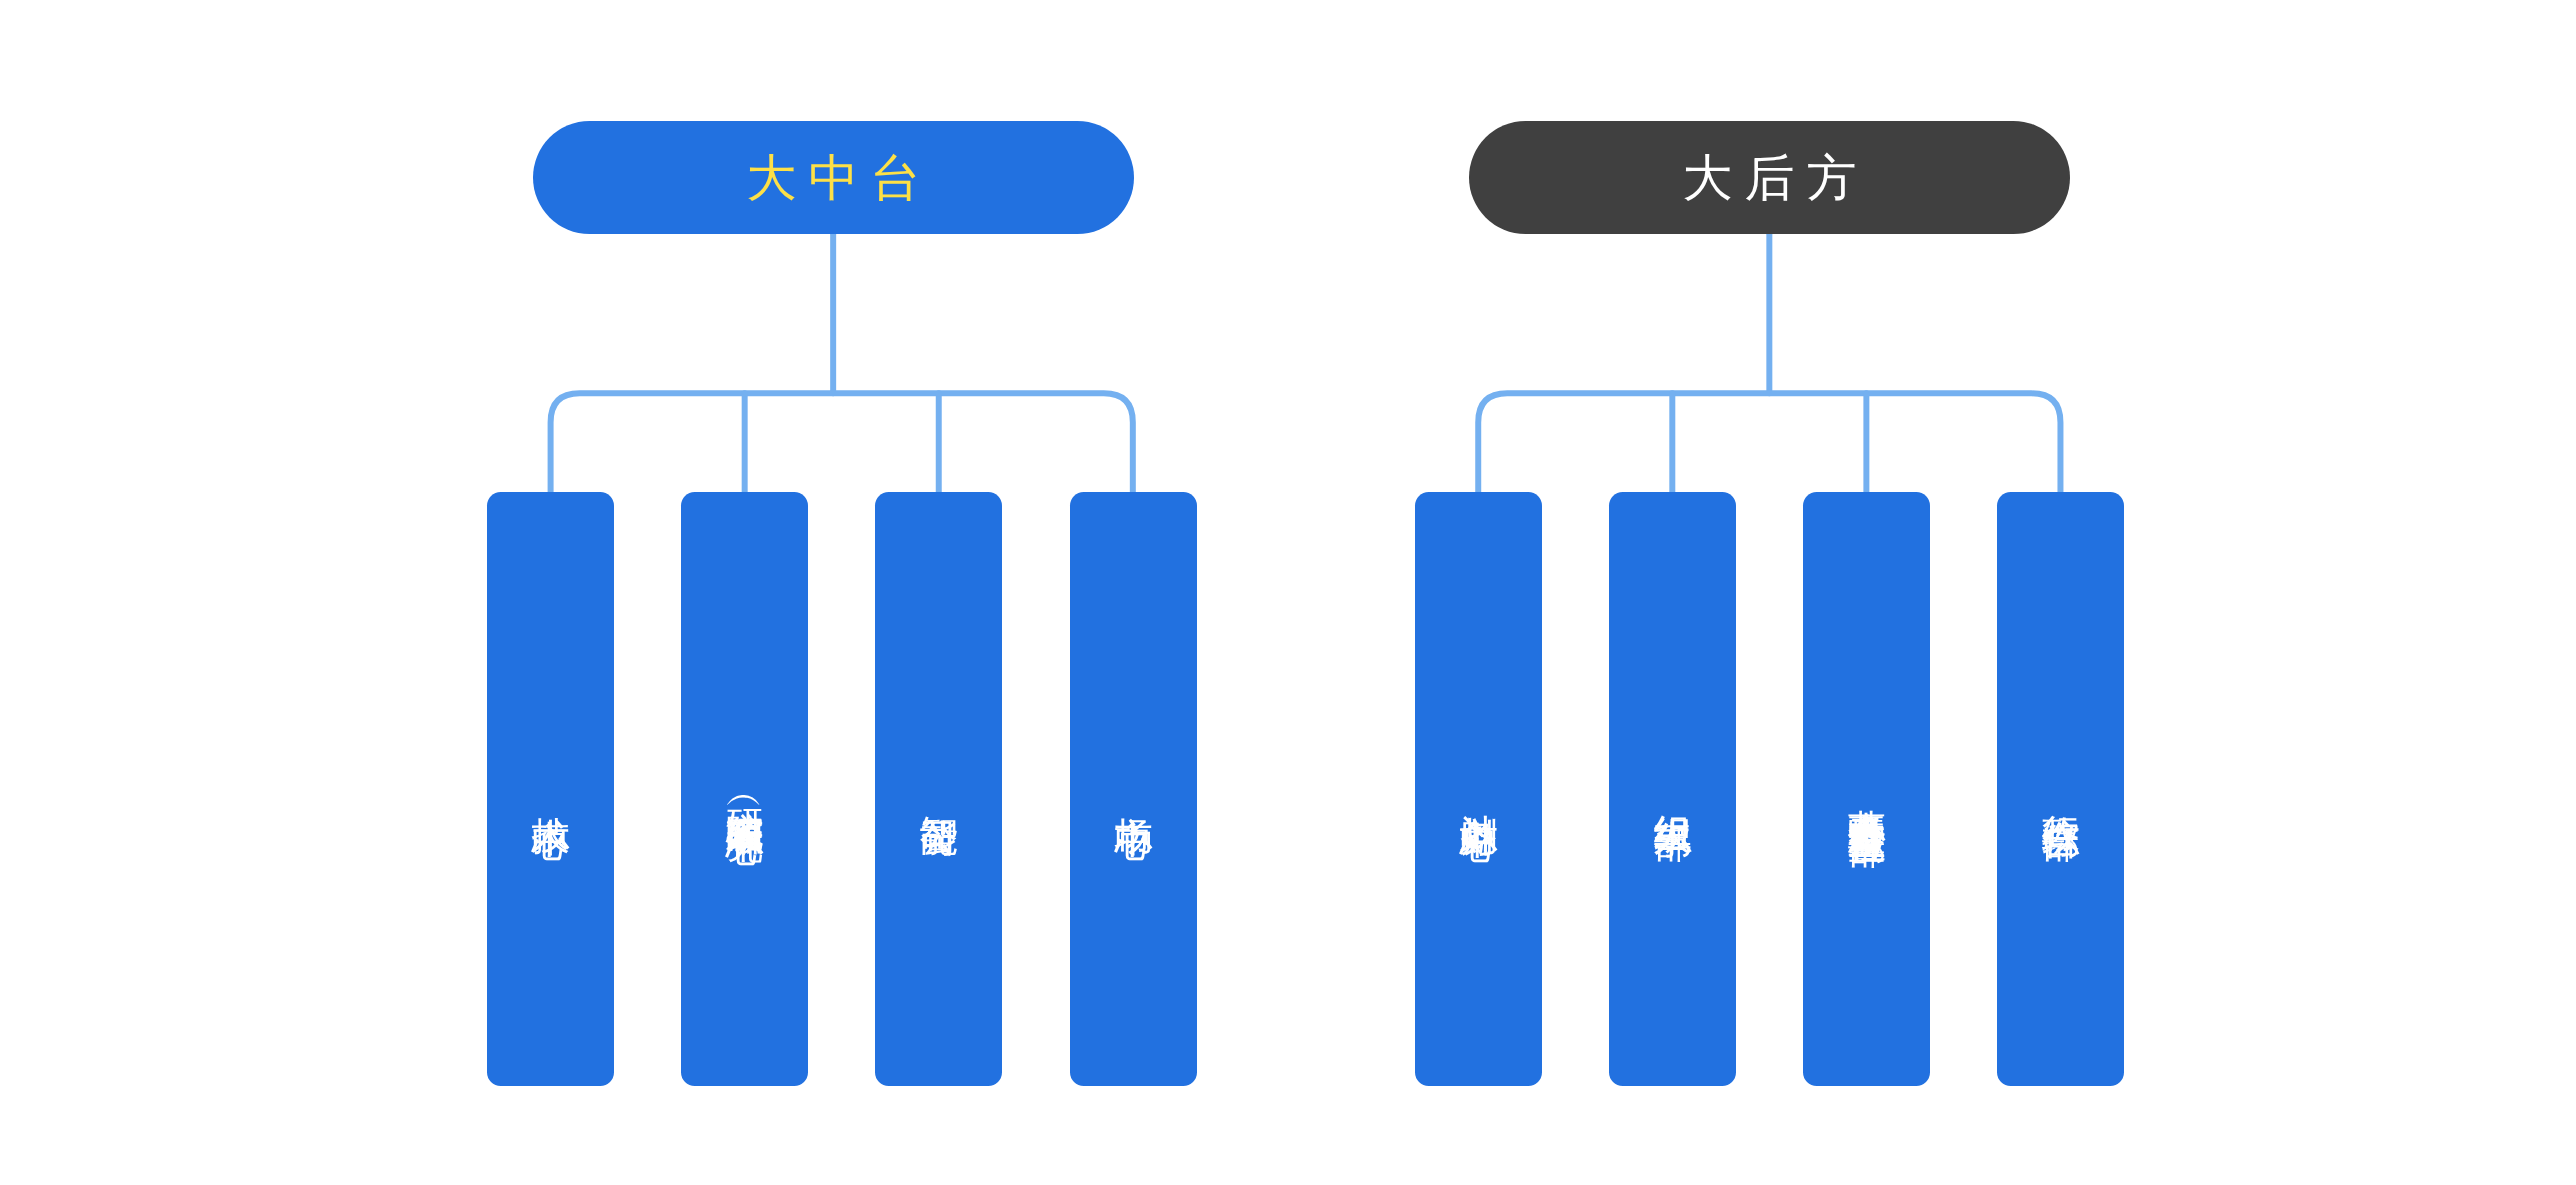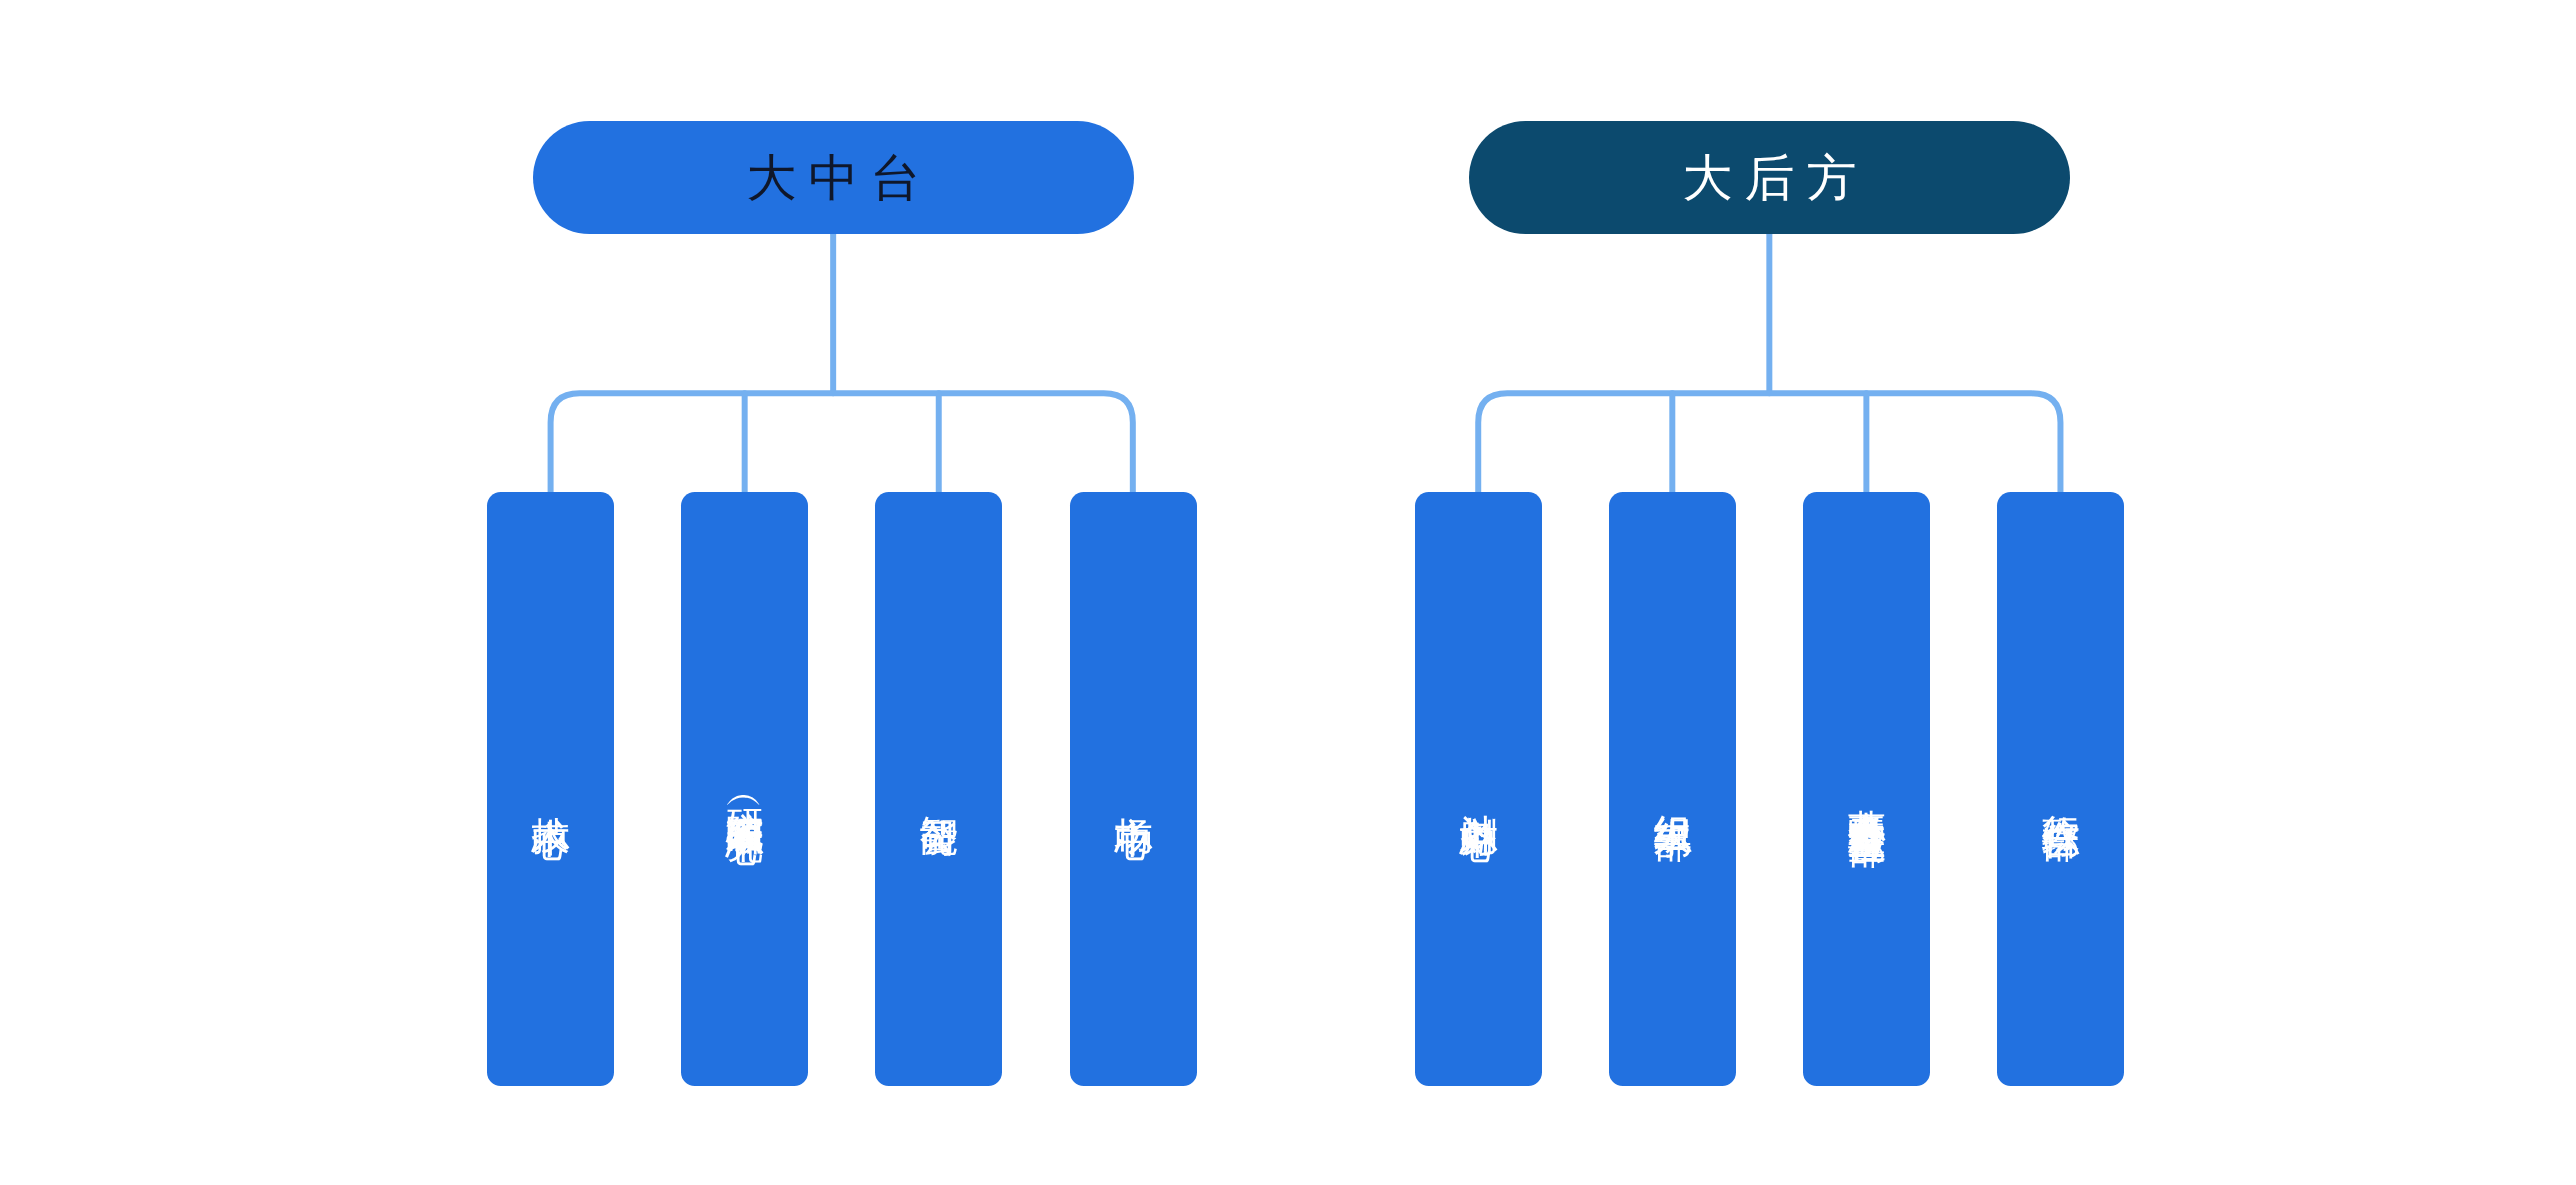--- a/index.html
+++ b/index.html
@@ -87,35 +87,35 @@
       <path d="M 871 460 L 871 575" fill="none" stroke="#74b0f0" stroke-width="7" stroke-linecap="round" stroke-linejoin="round"></path>
       <path d="M 1098 460 L 1098 575" fill="none" stroke="#74b0f0" stroke-width="7" stroke-linecap="round" stroke-linejoin="round"></path>
       <path d="M 2069.5 274 L 2069.5 460" fill="none" stroke="#74b0f0" stroke-width="7" stroke-linecap="round" stroke-linejoin="round"></path>
       <path d="M 1729 575 L 1729 494 Q 1729 460 1763 460 L 2376 460 Q 2410 460 2410 494 L 2410 575" fill="none" stroke="#74b0f0" stroke-width="7" stroke-linecap="round" stroke-linejoin="round"></path>
       <path d="M 1956 460 L 1956 575" fill="none" stroke="#74b0f0" stroke-width="7" stroke-linecap="round" stroke-linejoin="round"></path>
       <path d="M 2183 460 L 2183 575" fill="none" stroke="#74b0f0" stroke-width="7" stroke-linecap="round" stroke-linejoin="round"></path>
     </svg>
 
   <div id="nodes">
       <div class="group-root" style="left: 533px; top: 121px; width: 601px; height: 113px; background: rgb(34, 113, 224);">
-        <span class="root-label" style="color: #0f172a;">大中台</span>
+        <span class="root-label" style="color: #fde047;">大中台</span>
       </div>
       <div class="child-card" style="left: 487px; top: 492px; width: 127px; height: 594px; background: rgb(34, 113, 224);">
         <span class="child-label" style="color: rgb(255, 255, 255);">技术中心</span>
       </div>
       <div class="child-card two-col" style="left: 681px; top: 492px; width: 127px; height: 594px; background: rgb(34, 113, 224);">
         <span class="child-label" style="color: rgb(255, 255, 255);">研究院（碳中和研究中心）</span>
       </div>
       <div class="child-card" style="left: 875px; top: 492px; width: 127px; height: 594px; background: rgb(34, 113, 224);">
         <span class="child-label" style="color: rgb(255, 255, 255);">智能公司</span>
       </div>
       <div class="child-card" style="left: 1070px; top: 492px; width: 127px; height: 594px; background: rgb(34, 113, 224);">
         <span class="child-label" style="color: rgb(255, 255, 255);">市场中心</span>
       </div>
-      <div class="group-root" style="left: 1469px; top: 121px; width: 601px; height: 113px; background: #0c4a6e;">
+      <div class="group-root" style="left: 1469px; top: 121px; width: 601px; height: 113px; background: #404040;">
         <span class="root-label" style="color: rgb(255, 255, 255);">大后方</span>
       </div>
       <div class="child-card" style="left: 1415px; top: 492px; width: 127px; height: 594px; background: rgb(34, 113, 224);">
         <span class="child-label" style="color: rgb(255, 255, 255);">计划财务中心</span>
       </div>
       <div class="child-card" style="left: 1609px; top: 492px; width: 127px; height: 594px; background: rgb(34, 113, 224);">
         <span class="child-label" style="color: rgb(255, 255, 255);">组织人事部</span>
       </div>
       <div class="child-card two-col" style="left: 1803px; top: 492px; width: 127px; height: 594px; background: rgb(34, 113, 224);">
         <span class="child-label" style="color: rgb(255, 255, 255);">董事会办公室暨监督检查部</span>

